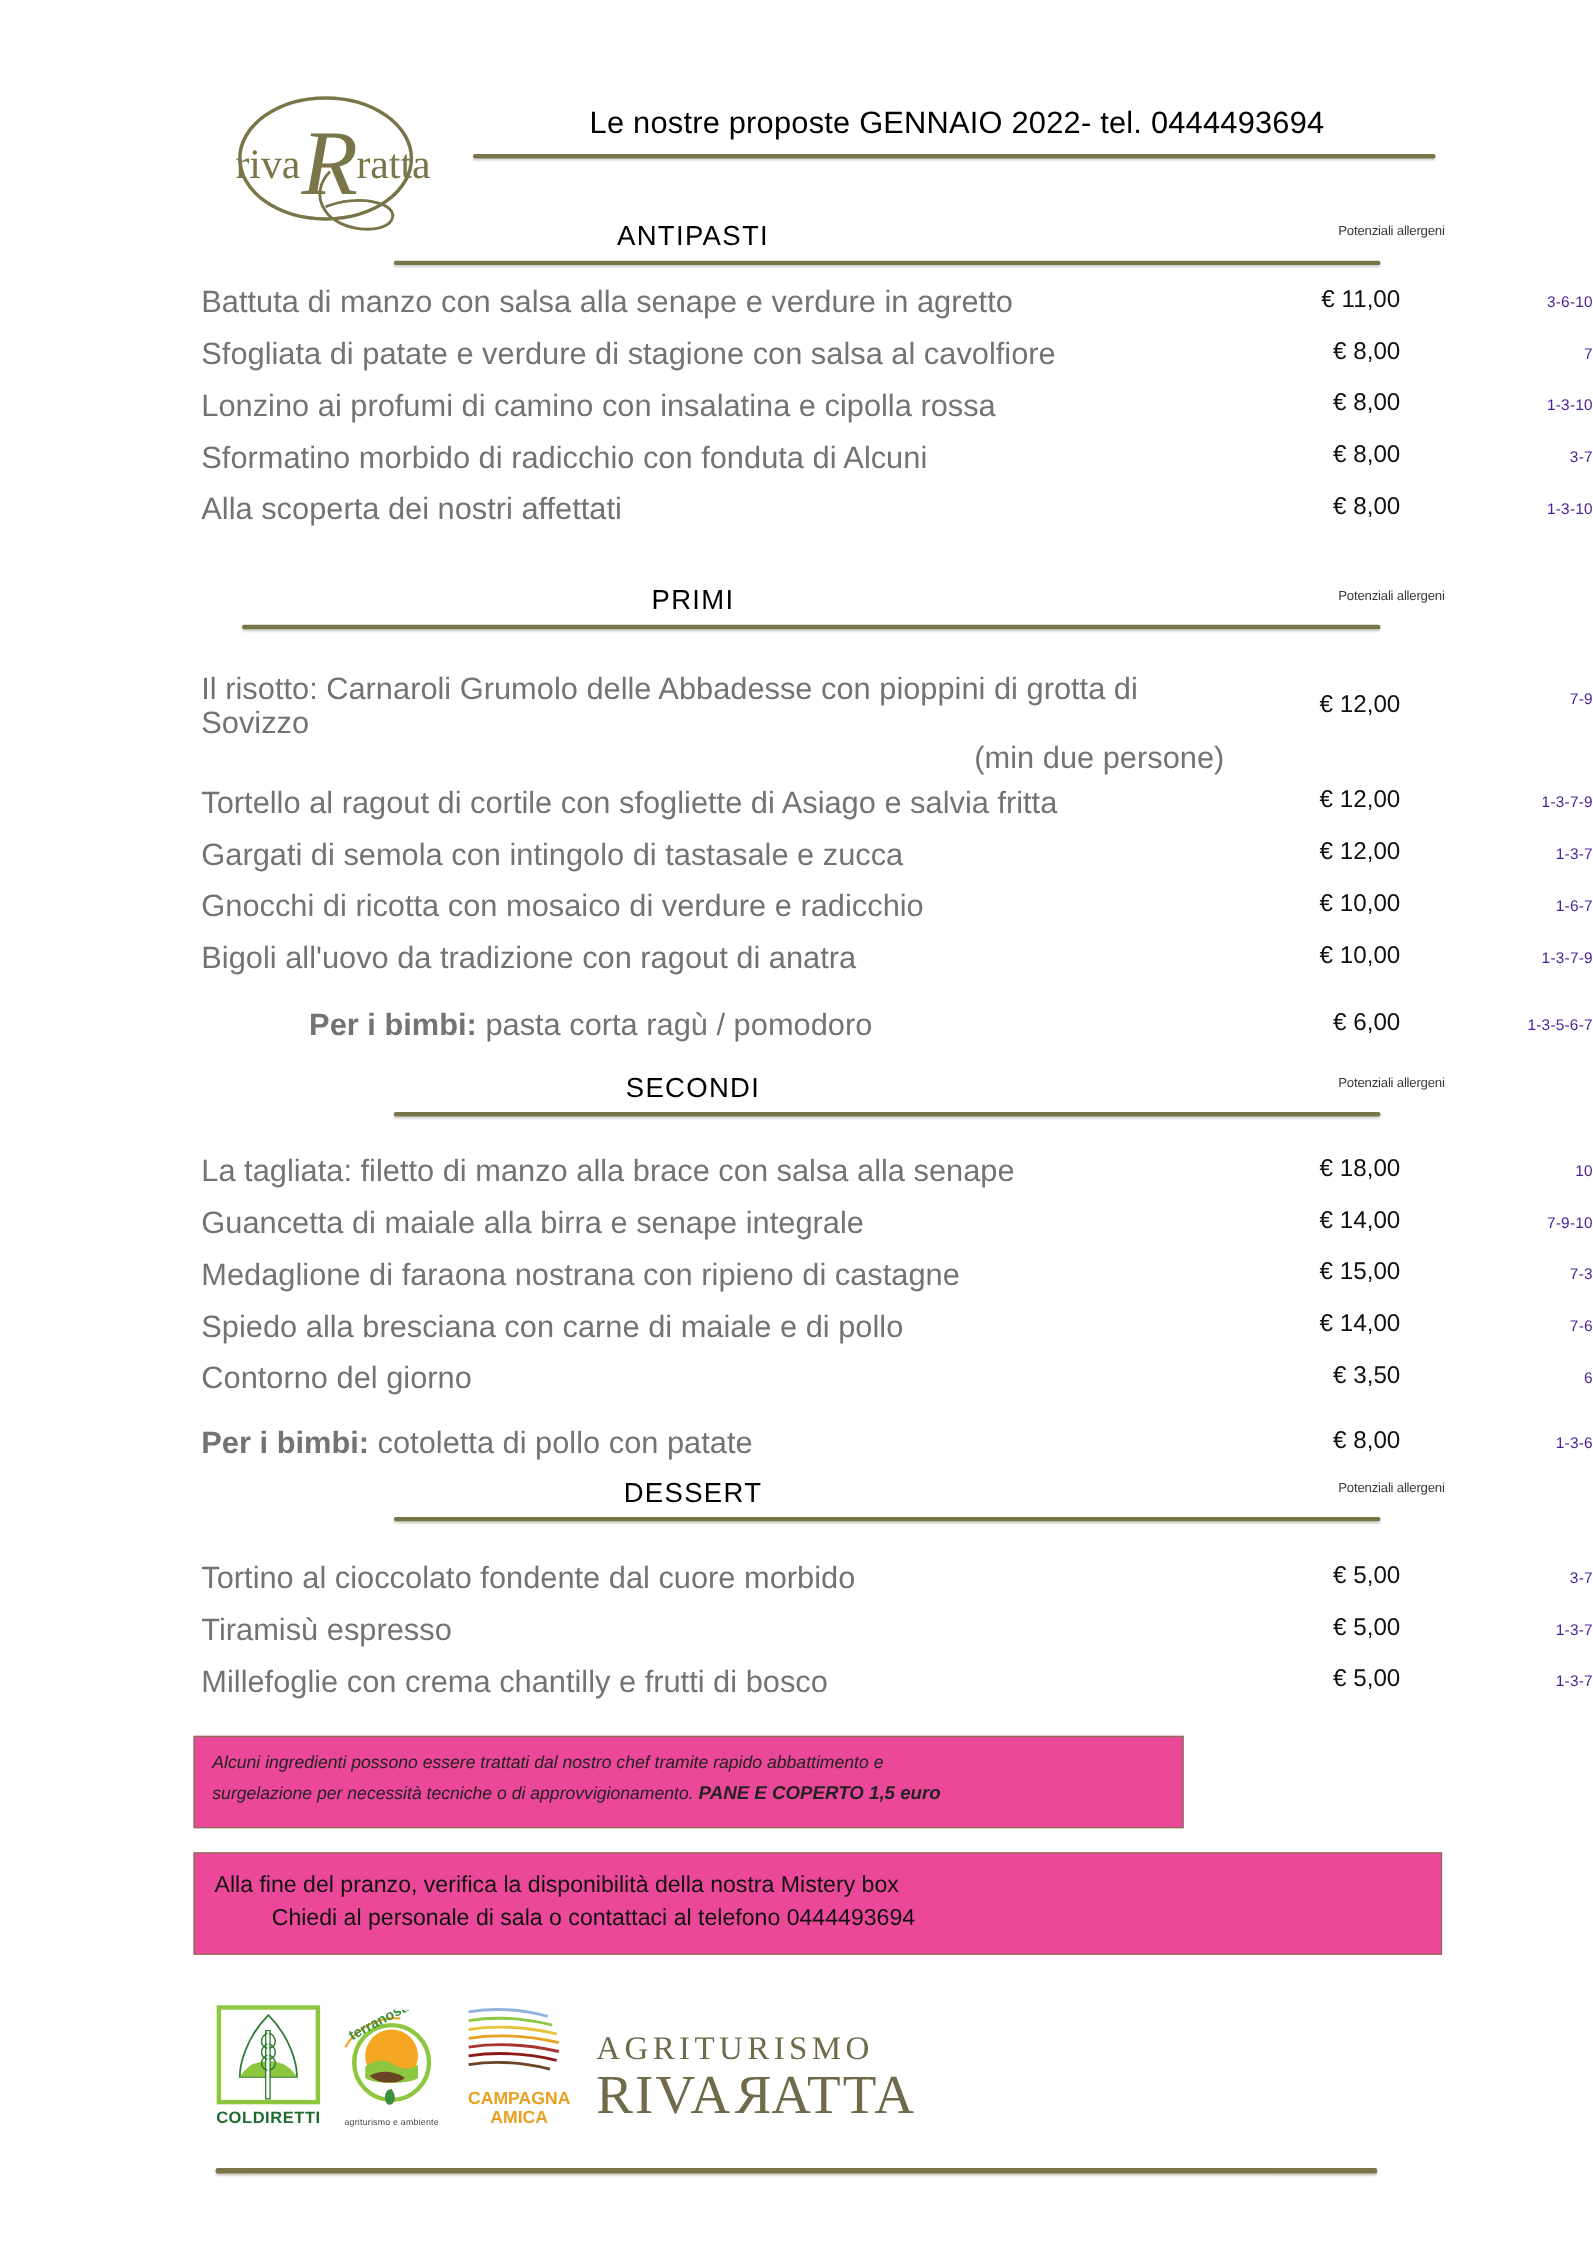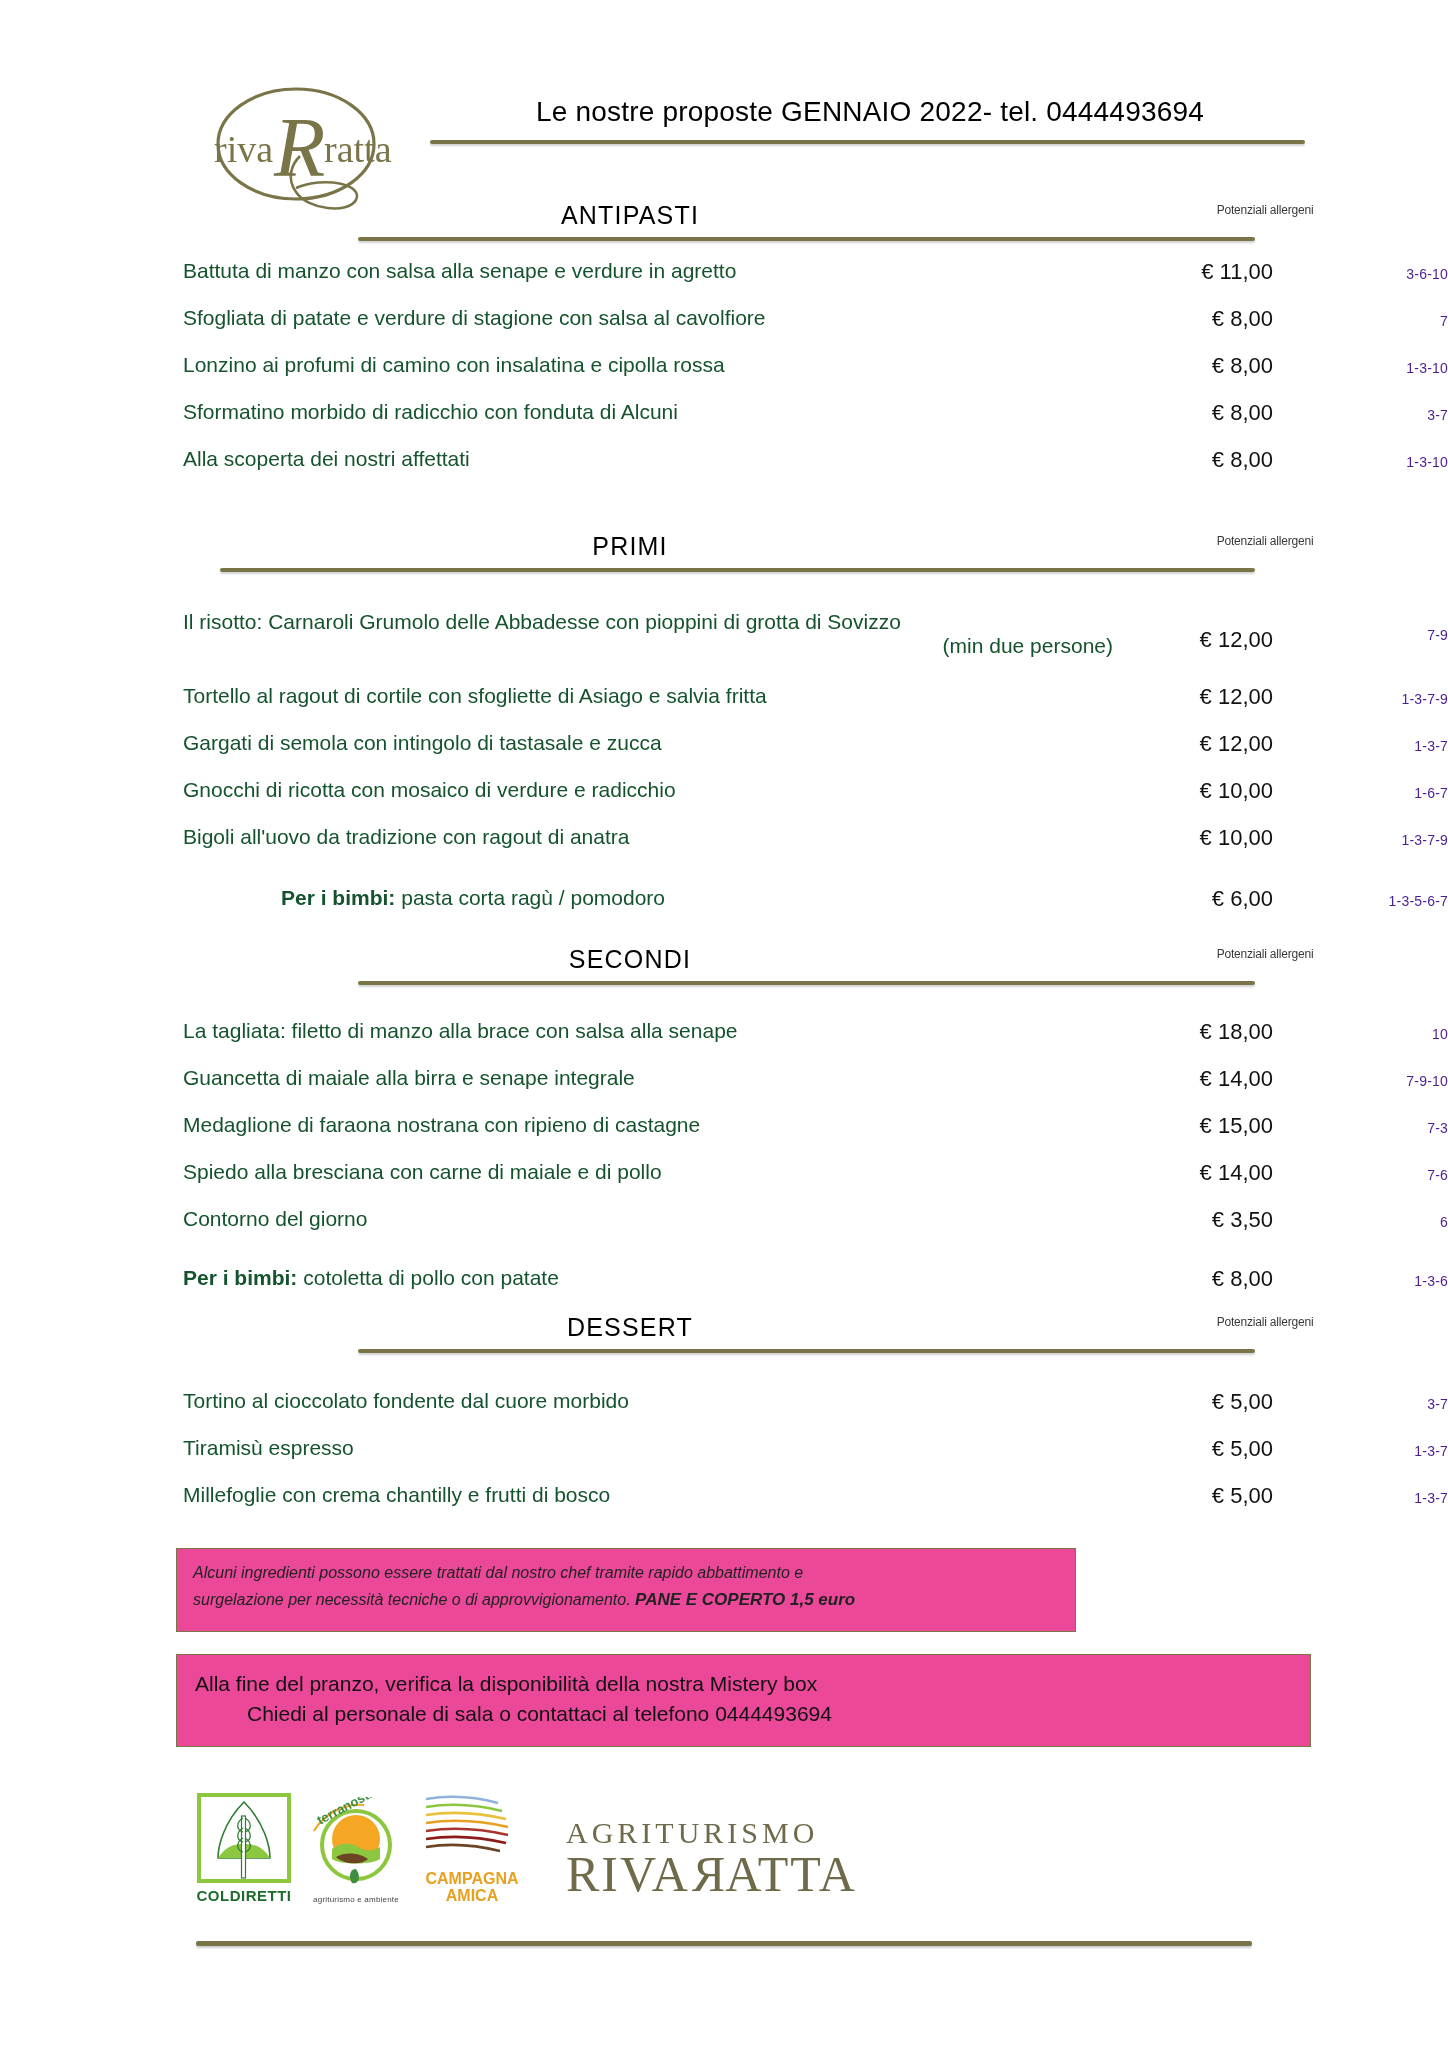--- a/index.html
+++ b/index.html
@@ -97,23 +97,23 @@
   .row {
     position: relative;
     display: flex;
     align-items: flex-start;
     padding: 0 0 0 0;
     min-height: 47px;
   }
   .row .name {
     flex: 1 1 auto;
     padding-left: 183px;
-    font-size: 21px;
+    font-size: 28px;
     line-height: 1.12;
-    color: #14532d;
+    color: #737373;
     padding-top: 10px;
   }
   .row .name.indent { padding-left: 281px; }
   .row .name .sub {
     display: block;
     text-align: right;
     padding-right: 10px;
   }
   .row .price {
     flex: 0 0 150px;
@@ -186,21 +186,21 @@
   .coldiretti-label {
     font-size: 15px; font-weight: 700; color: #1f6b2e; letter-spacing: 0.5px;
     margin-top: 3px;
   }
   .terranostra-label { font-size: 8px; color: #444; margin-top: 2px; letter-spacing: 0.2px;}
   .campagna-label {
     font-size: 16px; font-weight: 700; color: #e8a020; line-height: 1.05;
     text-align: center; margin-top: 2px;
   }
   .brand {
-    margin-left: 28px;
+    margin-left: 4px;
     display: flex; flex-direction: column; align-items: flex-start;
     padding-bottom: 4px;
     text-align: right;
   }
   .brand .line1 {
     font-family: "Liberation Serif", serif;
     font-size: 30px; letter-spacing: 4px; color: #6e6a4a;
     line-height: 1;
   }
   .brand .line2 {

